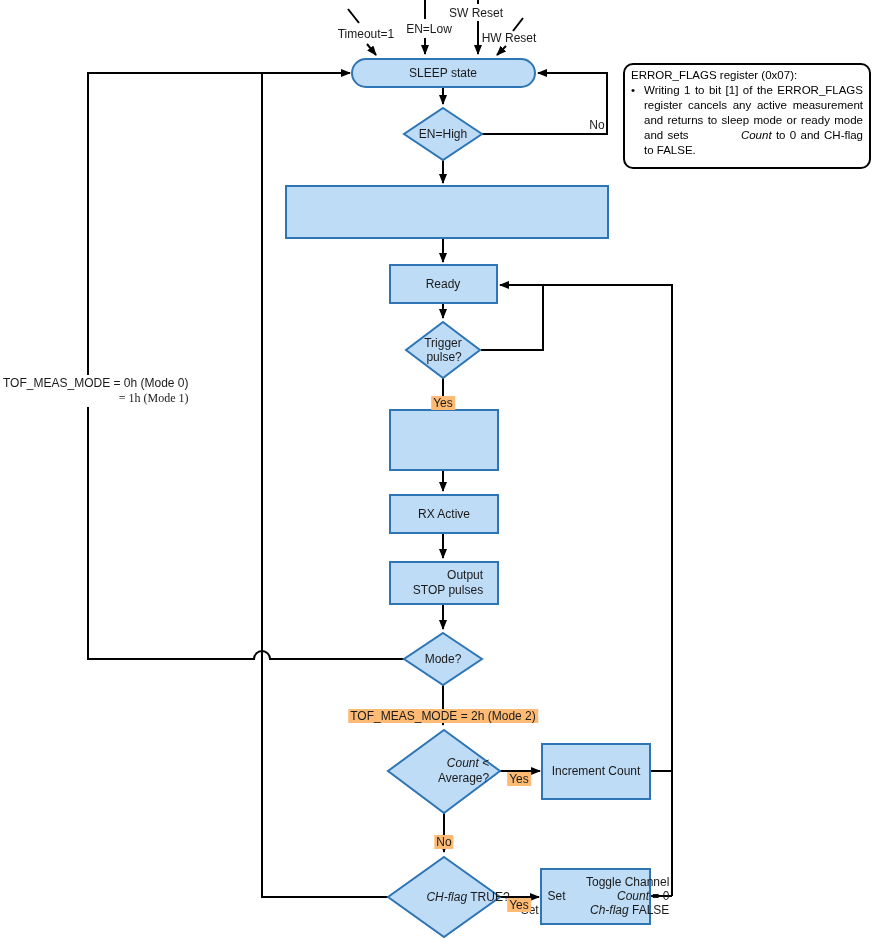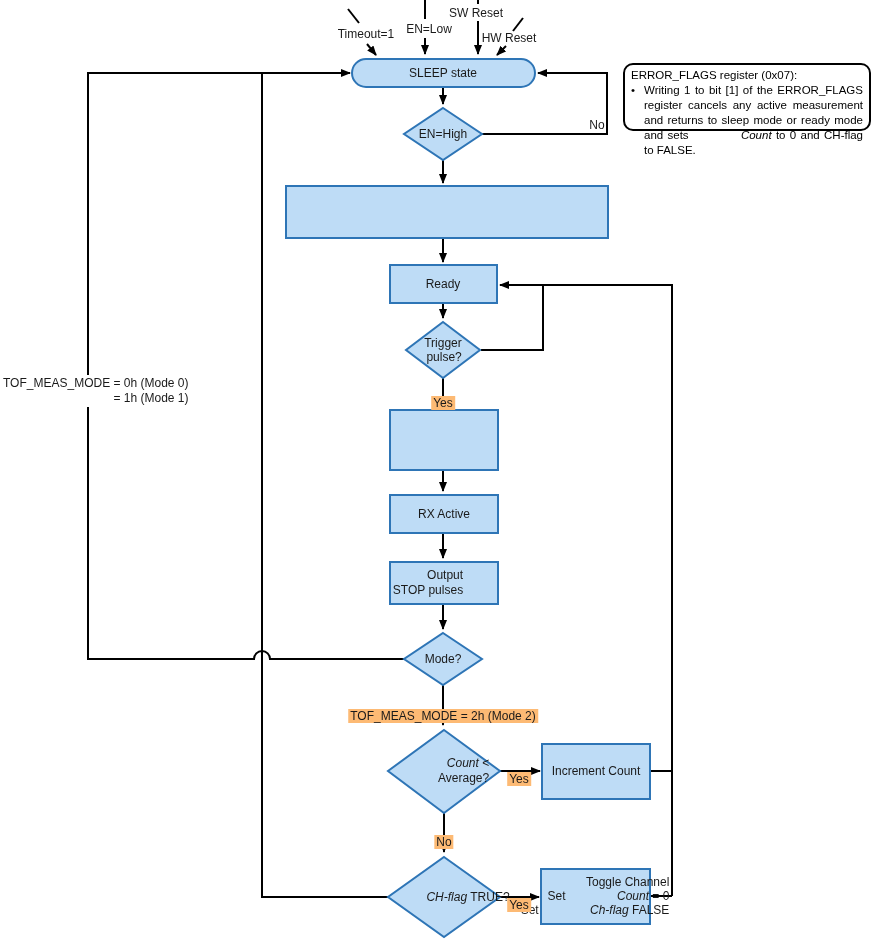--- a/index.html
+++ b/index.html
@@ -7,22 +7,22 @@
          font-family:"Liberation Sans",sans-serif;color:#1a1a1a;overflow:hidden;}
   #flow-svg{position:absolute;left:0;top:0;}
   .lbl{position:absolute;transform:translate(-50%,-50%);text-align:right;
        font-size:12px;line-height:14px;white-space:nowrap;}
   .mask{background:#fdba74;padding:0 2px;margin-top:8px;}
   .lh15{line-height:15px;}
   .lh17{line-height:17px;}
   i{font-style:italic;padding-left:48px;}
   #lbl-mode01{position:absolute;left:1px;top:375px;font-size:12px;line-height:15px;
               background:#ffffff;white-space:nowrap;padding:1px 2px;text-align:right;}
-  #lbl-mode01 .indent{display:block;padding-left:101px;}
-  #note-box{position:absolute;left:623px;top:63px;width:248px;height:68px;box-sizing:border-box;
+  #lbl-mode01 .indent{display:block;padding-left:101px;font-family:Liberation Serif, serif;}
+  #note-box{position:absolute;left:623px;top:63px;width:248px;height:106px;box-sizing:border-box;
             background:#ffffff;border:2px solid #000;border-radius:10px;
             padding:3px 6px;font-size:11.5px;line-height:15px;color:#000;}
   .note-item{display:flex;}
   .note-bullet{width:13px;flex:none;}
   .note-body{flex:1;text-align:justify;}
 </style>
 </head>
 <body>
 
 <div id="stage">
@@ -101,21 +101,21 @@
   <div class="lbl" style="left:443px;top:284px">Ready</div>
 
   <div class="lbl" style="left:443px;top:350px">
     <div>Trigger</div>
     <div>pulse?</div>
   </div>
 
 
   <div class="lbl" style="left:444px;top:514px">RX Active</div>
 
-  <div class="lbl lh15" style="left:428px;top:583px">
+  <div class="lbl lh15" style="left:448px;top:583px">
     <div>Output</div>
     <div>STOP pulses</div>
   </div>
 
   <div class="lbl" style="left:443px;top:659px">Mode?</div>
 
   <div class="lbl lh15" style="left:444px;top:771px">
     <div><i>Count</i><span> &lt;</span></div>
     <div>Average?</div>
   </div>

